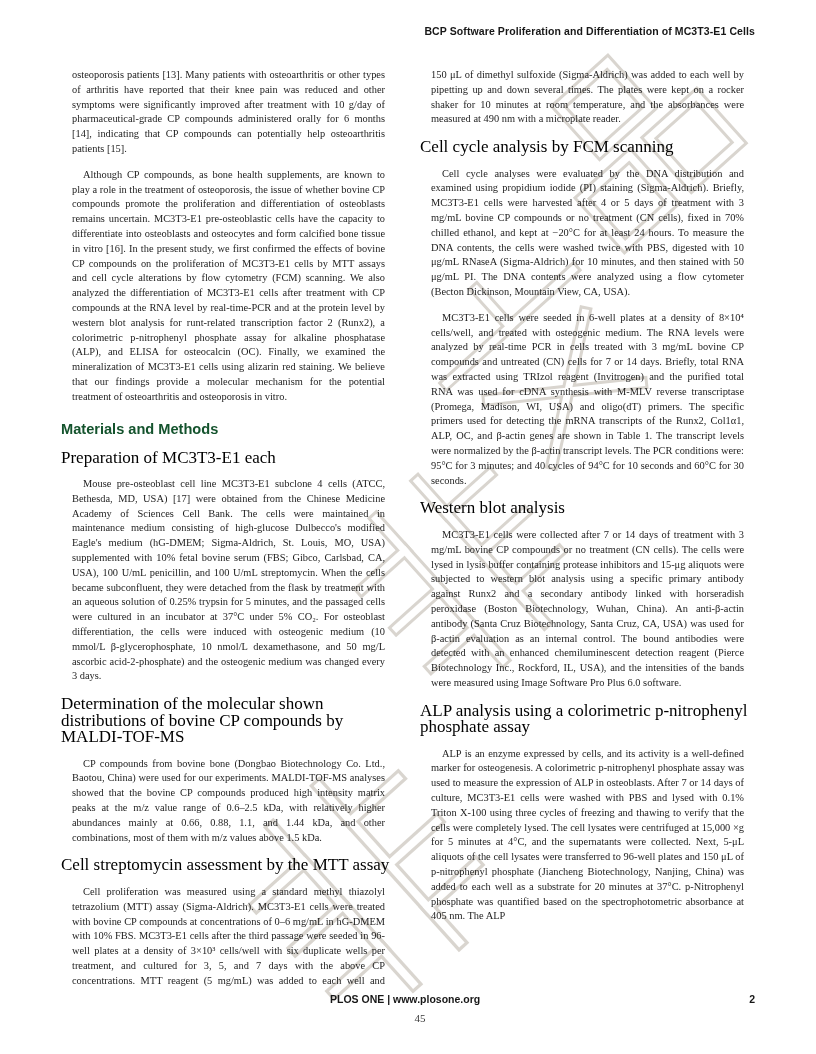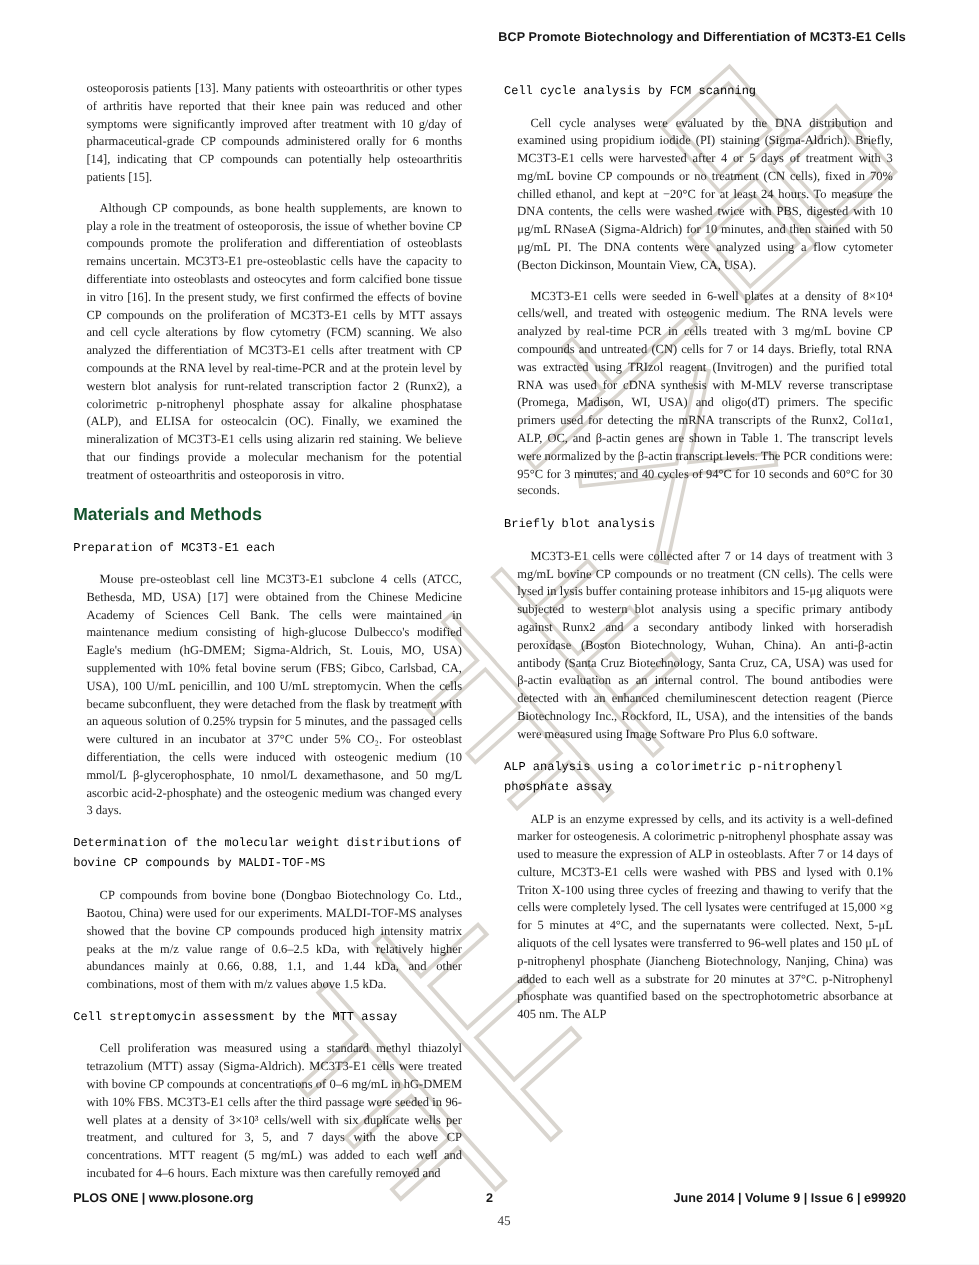--- a/index.html
+++ b/index.html
@@ -33,31 +33,31 @@
     text-align:justify;
     color:#1d1d1d;
   }
   p.indent { text-indent:11px; }
   h2.section-heading {
     font-family:"Liberation Sans","DejaVu Sans",sans-serif;
     font-size:14.6px; font-weight:bold; color:#14532d;
     margin:15px 0 7px 0; line-height:18px;
   }
   h3.sub-heading {
-    font-family:Liberation Mono, monospace;
-    font-size:10px; font-weight:normal; color:#000;
+    font-family:Liberation Serif, serif;
+    font-size:17px; font-weight:normal; color:#000;
     margin:12px 0 3px 0; line-height:16.5px;
   }
   .footer {
     position:absolute; top:993px; left:61px; width:694px;
     display:flex; align-items:baseline;
     font-family:"Liberation Sans","DejaVu Sans",sans-serif;
     font-size:10.5px; font-weight:bold; color:#171717;
   }
-  .footer .f-left  { flex:1; text-align:left; }
+  .footer .f-left  { flex:1; text-align:center; }
   .footer .f-center{ flex:0 0 auto; text-align:center; }
   .footer .f-right { flex:1; text-align:right; }
   .bottom-page-number {
     position:absolute; top:1012px; left:12px; width:816px;
     text-align:center;
     font-family:"Liberation Serif","DejaVu Serif",serif;
     font-size:11px; color:#3a3a3a;
   }
 </style>
 </head>
@@ -135,57 +135,57 @@
         <path d="M -80 -58 L -16 -58"></path>
           <path d="M -80 0 L -16 0"></path>
           <path d="M -80 58 L -16 58"></path>
         <path d="M 46 -58 L 110 -58"></path>
           <path d="M 46 0 L 110 0"></path>
           <path d="M 46 58 L 110 58"></path>
       </g>
     </g>
   </svg>
 
-  <div class="running-head">BCP Promote Biotechnology and Differentiation of MC3T3-E1 Cells</div>
+  <div class="running-head">BCP Software Proliferation and Differentiation of MC3T3-E1 Cells</div>
 
   <div class="columns">
 
     <div class="col">
       <p class="body">osteoporosis patients [13]. Many patients with osteoarthritis or other types of arthritis have reported that their knee pain was reduced and other symptoms were significantly improved after treatment with 10 g/day of pharmaceutical-grade CP compounds administered orally for 6 months [14], indicating that CP compounds can potentially help osteoarthritis patients [15].</p>
       <p class="body indent">Although CP compounds, as bone health supplements, are known to play a role in the treatment of osteoporosis, the issue of whether bovine CP compounds promote the proliferation and differentiation of osteoblasts remains uncertain. MC3T3-E1 pre-osteoblastic cells have the capacity to differentiate into osteoblasts and osteocytes and form calcified bone tissue in vitro [16]. In the present study, we first confirmed the effects of bovine CP compounds on the proliferation of MC3T3-E1 cells by MTT assays and cell cycle alterations by flow cytometry (FCM) scanning. We also analyzed the differentiation of MC3T3-E1 cells after treatment with CP compounds at the RNA level by real-time-PCR and at the protein level by western blot analysis for runt-related transcription factor 2 (Runx2), a colorimetric p-nitrophenyl phosphate assay for alkaline phosphatase (ALP), and ELISA for osteocalcin (OC). Finally, we examined the mineralization of MC3T3-E1 cells using alizarin red staining. We believe that our findings provide a molecular mechanism for the potential treatment of osteoarthritis and osteoporosis in vitro.</p>
 
       <h2 class="section-heading">Materials and Methods</h2>
 
       <h3 class="sub-heading">Preparation of MC3T3-E1 each</h3>
       <p class="body indent">Mouse pre-osteoblast cell line MC3T3-E1 subclone 4 cells (ATCC, Bethesda, MD, USA) [17] were obtained from the Chinese Medicine Academy of Sciences Cell Bank. The cells were maintained in maintenance medium consisting of high-glucose Dulbecco's modified Eagle's medium (hG-DMEM; Sigma-Aldrich, St. Louis, MO, USA) supplemented with 10% fetal bovine serum (FBS; Gibco, Carlsbad, CA, USA), 100 U/mL penicillin, and 100 U/mL streptomycin. When the cells became subconfluent, they were detached from the flask by treatment with an aqueous solution of 0.25% trypsin for 5 minutes, and the passaged cells were cultured in an incubator at 37°C under 5% CO₂. For osteoblast differentiation, the cells were induced with osteogenic medium (10 mmol/L β-glycerophosphate, 10 nmol/L dexamethasone, and 50 mg/L ascorbic acid-2-phosphate) and the osteogenic medium was changed every 3 days.</p>
 
-      <h3 class="sub-heading">Determination of the molecular weight distributions of bovine CP compounds by MALDI-TOF-MS</h3>
+      <h3 class="sub-heading">Determination of the molecular shown distributions of bovine CP compounds by MALDI-TOF-MS</h3>
       <p class="body indent">CP compounds from bovine bone (Dongbao Biotechnology Co. Ltd., Baotou, China) were used for our experiments. MALDI-TOF-MS analyses showed that the bovine CP compounds produced high intensity matrix peaks at the m/z value range of 0.6–2.5 kDa, with relatively higher abundances mainly at 0.66, 0.88, 1.1, and 1.44 kDa, and other combinations, most of them with m/z values above 1.5 kDa.</p>
 
       <h3 class="sub-heading">Cell streptomycin assessment by the MTT assay</h3>
       <p class="body indent">Cell proliferation was measured using a standard methyl thiazolyl tetrazolium (MTT) assay (Sigma-Aldrich). MC3T3-E1 cells were treated with bovine CP compounds at concentrations of 0–6 mg/mL in hG-DMEM with 10% FBS. MC3T3-E1 cells after the third passage were seeded in 96-well plates at a density of 3×10³ cells/well with six duplicate wells per treatment, and cultured for 3, 5, and 7 days with the above CP concentrations. MTT reagent (5 mg/mL) was added to each well and incubated for 4–6 hours. Each mixture was then carefully removed and</p>
     </div>
 
     <div class="col">
+      <p class="body">150 μL of dimethyl sulfoxide (Sigma-Aldrich) was added to each well by pipetting up and down several times. The plates were kept on a rocker shaker for 10 minutes at room temperature, and the absorbances were measured at 490 nm with a microplate reader.</p>
 
       <h3 class="sub-heading">Cell cycle analysis by FCM scanning</h3>
       <p class="body indent">Cell cycle analyses were evaluated by the DNA distribution and examined using propidium iodide (PI) staining (Sigma-Aldrich). Briefly, MC3T3-E1 cells were harvested after 4 or 5 days of treatment with 3 mg/mL bovine CP compounds or no treatment (CN cells), fixed in 70% chilled ethanol, and kept at −20°C for at least 24 hours. To measure the DNA contents, the cells were washed twice with PBS, digested with 10 μg/mL RNaseA (Sigma-Aldrich) for 10 minutes, and then stained with 50 μg/mL PI. The DNA contents were analyzed using a flow cytometer (Becton Dickinson, Mountain View, CA, USA).</p>
 
       <p class="body indent">MC3T3-E1 cells were seeded in 6-well plates at a density of 8×10⁴ cells/well, and treated with osteogenic medium. The RNA levels were analyzed by real-time PCR in cells treated with 3 mg/mL bovine CP compounds and untreated (CN) cells for 7 or 14 days. Briefly, total RNA was extracted using TRIzol reagent (Invitrogen) and the purified total RNA was used for cDNA synthesis with M-MLV reverse transcriptase (Promega, Madison, WI, USA) and oligo(dT) primers. The specific primers used for detecting the mRNA transcripts of the Runx2, Col1α1, ALP, OC, and β-actin genes are shown in Table 1. The transcript levels were normalized by the β-actin transcript levels. The PCR conditions were: 95°C for 3 minutes; and 40 cycles of 94°C for 10 seconds and 60°C for 30 seconds.</p>
 
-      <h3 class="sub-heading">Briefly blot analysis</h3>
+      <h3 class="sub-heading">Western blot analysis</h3>
       <p class="body indent">MC3T3-E1 cells were collected after 7 or 14 days of treatment with 3 mg/mL bovine CP compounds or no treatment (CN cells). The cells were lysed in lysis buffer containing protease inhibitors and 15-μg aliquots were subjected to western blot analysis using a specific primary antibody against Runx2 and a secondary antibody linked with horseradish peroxidase (Boston Biotechnology, Wuhan, China). An anti-β-actin antibody (Santa Cruz Biotechnology, Santa Cruz, CA, USA) was used for β-actin evaluation as an internal control. The bound antibodies were detected with an enhanced chemiluminescent detection reagent (Pierce Biotechnology Inc., Rockford, IL, USA), and the intensities of the bands were measured using Image Software Pro Plus 6.0 software.</p>
 
       <h3 class="sub-heading">ALP analysis using a colorimetric p-nitrophenyl phosphate assay</h3>
       <p class="body indent">ALP is an enzyme expressed by cells, and its activity is a well-defined marker for osteogenesis. A colorimetric p-nitrophenyl phosphate assay was used to measure the expression of ALP in osteoblasts. After 7 or 14 days of culture, MC3T3-E1 cells were washed with PBS and lysed with 0.1% Triton X-100 using three cycles of freezing and thawing to verify that the cells were completely lysed. The cell lysates were centrifuged at 15,000 ×g for 5 minutes at 4°C, and the supernatants were collected. Next, 5-μL aliquots of the cell lysates were transferred to 96-well plates and 150 μL of p-nitrophenyl phosphate (Jiancheng Biotechnology, Nanjing, China) was added to each well as a substrate for 20 minutes at 37°C. p-Nitrophenyl phosphate was quantified based on the spectrophotometric absorbance at 405 nm. The ALP</p>
     </div>
 
   </div>
 
   <div class="footer">
     <span class="f-left">PLOS ONE | www.plosone.org</span>
     <span class="f-center">2</span>
-    <span class="f-right">June 2014 | Volume 9 | Issue 6 | e99920</span>
   </div>
 
   <div class="bottom-page-number">45</div>
 
 </div>
 
 </body></html>

